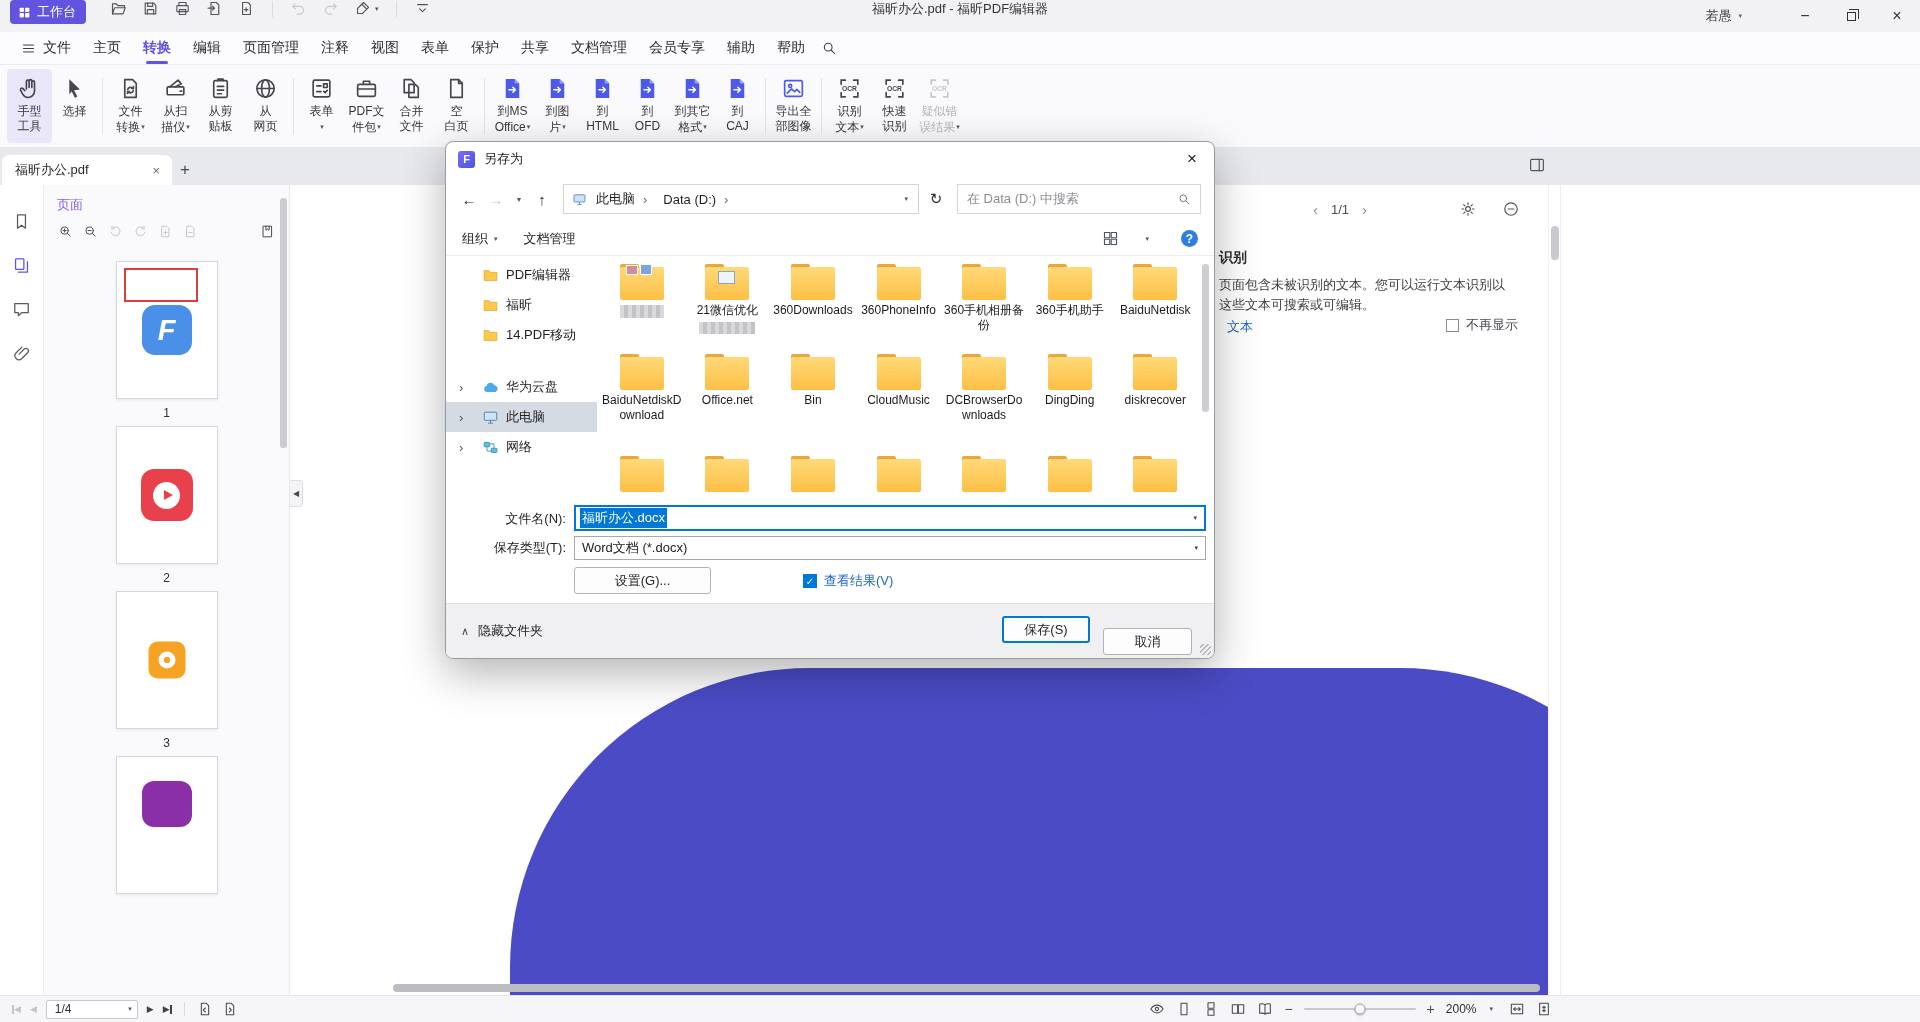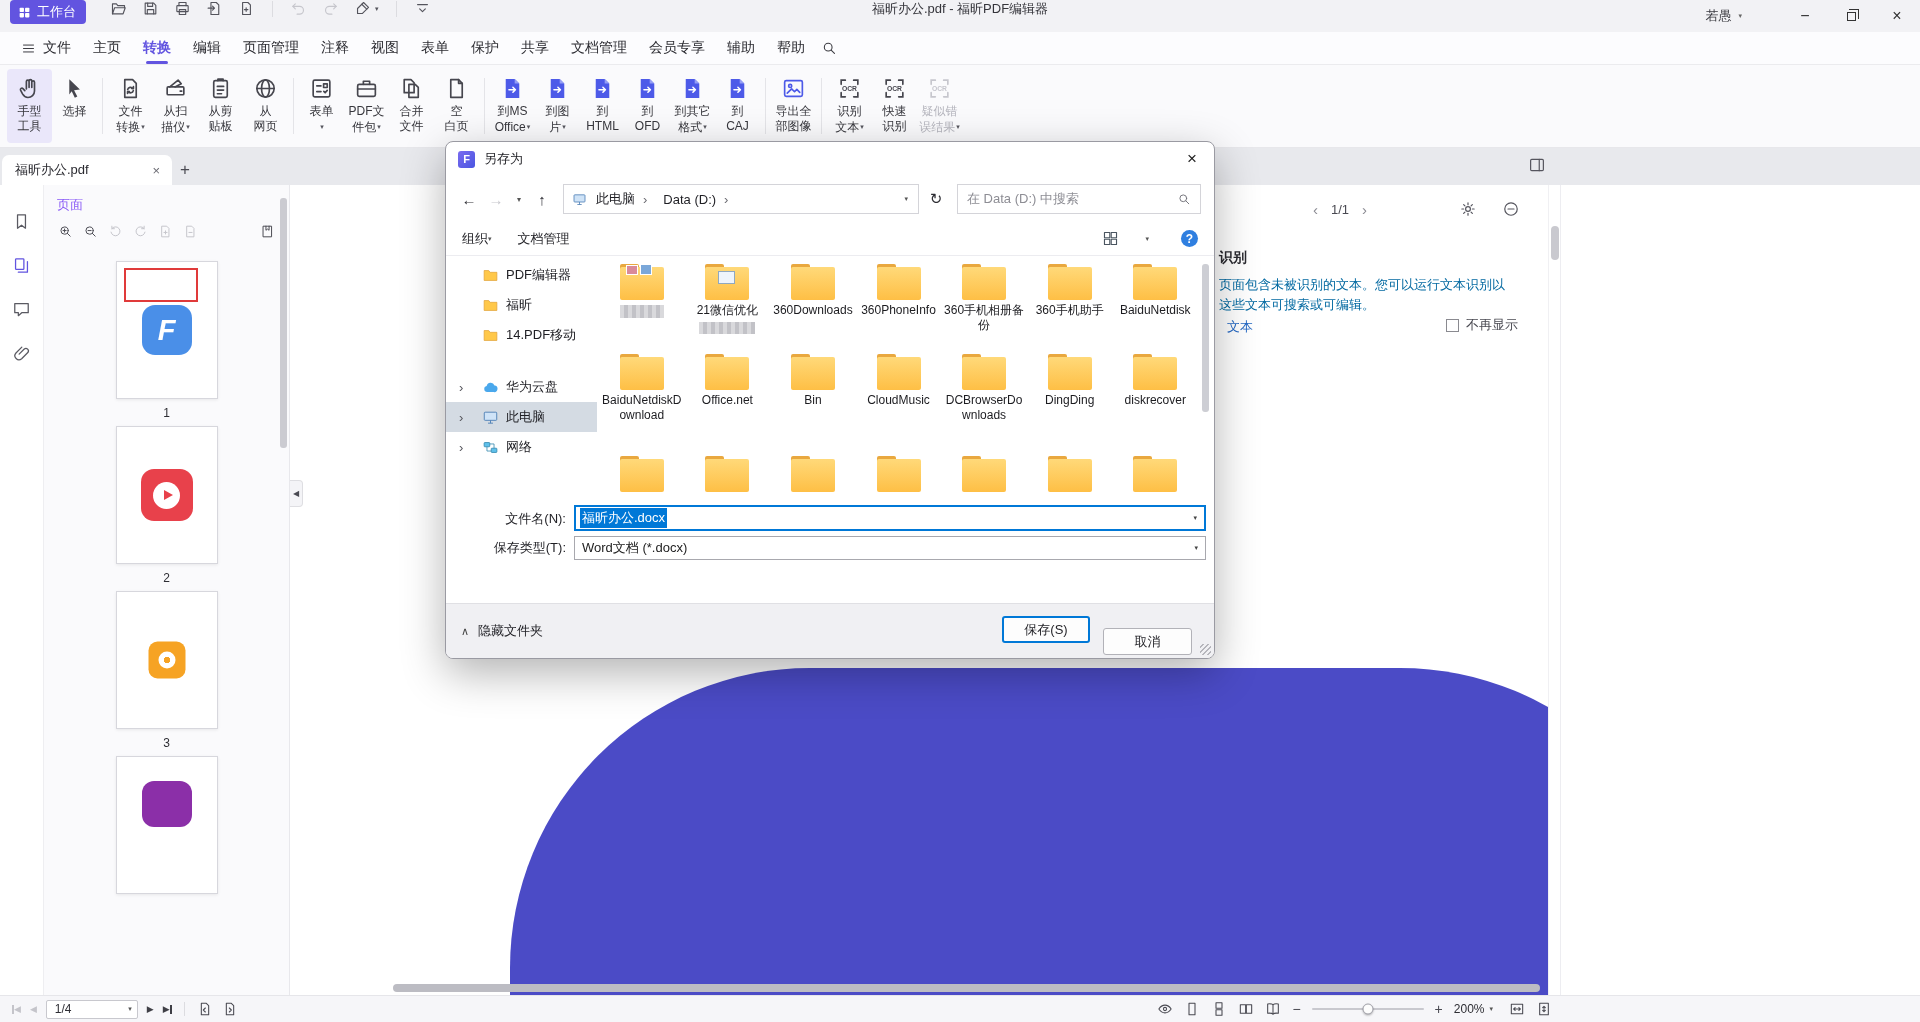--- a/index.html
+++ b/index.html
@@ -84,21 +84,21 @@
 
 
 .docarea{position:absolute;left:291px;right:372px;top:185px;bottom:27px;background:#fff;overflow:hidden;z-index:2}
 .blob{position:absolute;left:219px;top:483px;width:1190px;height:560px;background:#4b4bc6;border-radius:300px 300px 0 0}
 .h-scroll{position:absolute;left:102px;bottom:3px;width:1147px;height:8px;border-radius:4px;background:#bcbcc3}
 .notif-pager{position:absolute;left:1022px;top:16px;display:flex;align-items:center;gap:13px;font-size:13px;color:#4a4a52}
 .np-arrow{font-size:15px;color:#8a8a92}
 .notif-gear{position:absolute;left:1168px;top:15px;width:18px;height:18px;color:#55555e}
 .notif-collapse{position:absolute;left:1211px;top:15px;width:18px;height:18px;color:#55555e}
 .notif-heading{position:absolute;left:928px;top:64px;font-size:14px;font-weight:700;color:#2a2a30}
-.notif-line{position:absolute;left:928px;font-size:13px;color:#0369a1}
+.notif-line{position:absolute;left:928px;font-size:13px;color:#404040}
 .l1{top:91px}.l2{top:111px}
 .notif-action{position:absolute;left:936px;top:133px;font-size:13px;color:#2468c4;text-decoration:none}
 .notif-dismiss{position:absolute;left:1155px;top:131px;display:flex;align-items:center;gap:7px;font-size:13px;color:#4a4a52}
 .cb{width:14px;height:14px;border:1px solid #8a8a90;background:#fff;display:flex;align-items:center;justify-content:center}
 .cb.small{width:13px;height:13px}
 .cb.checked{background:#0078d7;border-color:#0078d7;color:#fff;font-size:10px}
 
 
 .v-scroll{position:absolute;right:360px;top:185px;bottom:27px;width:12px;background:#fff;border-left:1px solid #f0f0f3;z-index:3}
 .v-thumb{position:absolute;left:2px;top:41px;width:8px;height:34px;border-radius:4px;background:#c9c9cf}
@@ -112,41 +112,41 @@
 .tri{font-size:9px;line-height:1}
 .vbar{width:2px;height:9px;background:currentColor;display:inline-block}
 .page-combo{width:92px;height:19px;background:#fff;border:1px solid #c8c8ce;border-radius:2px;display:flex;align-items:center;padding-left:8px;color:#2e2e34}
 .pc-caret{margin-left:auto;font-size:7px;color:#555;padding:0 5px}
 .sb-sep{width:1px;height:14px;background:#dcdce0;margin:0 3px}
 .sb-svg{width:16px;height:16px;color:#4a4a52}
 .sb-right{margin-left:auto;margin-right:368px;display:flex;align-items:center;gap:11px}
 .zoom-minus,.zoom-plus{font-size:14px;color:#4a4a52}
 .slider{width:112px;height:2px;background:#c9c9cf;border-radius:1px;position:relative}
 .knob{position:absolute;left:50%;top:50%;transform:translate(-50%,-50%);width:11px;height:11px;border-radius:50%;background:#fdfdfd;border:1px solid #a0a0a8;box-shadow:0 1px 2px rgba(0,0,0,.25)}
-.zoom-val{display:flex;align-items:center;gap:0;color:#2e2e34}
+.zoom-val{display:flex;align-items:center;gap:8px;color:#2e2e34}
 
 
 .dialog{position:absolute;left:445px;top:141px;width:770px;height:518px;background:#fff;border:1px solid #9a9aa2;border-radius:8px;box-shadow:0 14px 44px rgba(0,0,0,.30);z-index:40;font-size:13px;color:#222;overflow:hidden}
 .dlg-title{height:34px;display:flex;align-items:center;padding:0 12px;position:relative}
 .dlg-logo{width:17px;height:17px;border-radius:3px;background:linear-gradient(135deg,#7a6cf0,#4a55e0);color:#fff;font-size:11px;font-weight:700;display:flex;align-items:center;justify-content:center}
 .dlg-title-text{margin-left:9px;color:#1f1f24}
 .dlg-close{position:absolute;right:0;top:0;width:44px;height:34px;display:flex;align-items:center;justify-content:center;font-size:17px;color:#222}
 .dlg-nav{height:46px;display:flex;align-items:center;padding:0 13px;gap:7px}
 .nav-ic{min-width:20px;height:24px;display:flex;align-items:center;justify-content:center;font-size:15px;color:#2e2e34}
 .nav-ic.small{font-size:8px;color:#555;min-width:12px}
 .nav-ic.disabled{color:#c8c8ce}
 .addr{width:356px;height:30px;border:1px solid #d4d4d9;display:flex;align-items:center;padding:0 2px 0 8px;gap:2px;margin-left:4px;background:#fff}
 .addr-ic{width:15px;height:15px}
 .crumb{display:flex;align-items:center;gap:8px;padding:0 7px;height:100%;color:#1f1f24}
 .csep{color:#6a6a70;font-size:13px}
 .addr-caret{margin-left:auto;font-size:7px;color:#555;padding:0 8px}
 .searchbox{flex:1;height:30px;border:1px solid #d4d4d9;display:flex;align-items:center;padding:0 9px;color:#8d8d94;margin-left:4px;background:#fff}
 .search-glyph{width:14px;height:14px;margin-left:auto;color:#6f6f76}
 .dlg-toolbar{height:34px;display:flex;align-items:center;padding:0 16px;border-bottom:1px solid #ececf0;gap:26px}
-.tb-item{display:flex;align-items:center;color:#1f1f24;white-space:nowrap}
+.tb-item{display:flex;align-items:center;gap:6px;color:#1f1f24;white-space:nowrap}
 .tb-spacer{flex:1}
 .tb-view{width:17px;height:17px;color:#4a5560}
 .tbv-caret{font-size:7px;color:#555}
 .help{width:17px;height:17px;border-radius:50%;background:#2f7fe0;color:#fff;font-weight:700;font-size:12px;display:flex;align-items:center;justify-content:center;margin-left:6px}
 .dlg-body{position:absolute;top:114px;left:0;right:0;height:242px;overflow:hidden}
 .tree{position:absolute;left:0;top:4px;width:151px;bottom:0;overflow:hidden}
 .tree-item{height:30px;display:flex;align-items:center;gap:7px;padding-left:36px;position:relative;color:#1f1f24;white-space:nowrap}
 .tree-item.selected{background:#d4dbe3}
 .tchev{position:absolute;left:13px;top:50%;transform:translateY(-50%);font-size:13px;color:#55555c}
 .tree-ic{width:17px;height:17px;min-width:17px}
@@ -1007,20 +1007,27 @@
       <div class="fn-input">
         <span class="fn-sel">福昕办公.docx</span>
         <span class="combo-caret">▾</span>
       </div>
       <span class="flabel f2">保存类型(T):</span>
       <div class="ft-combo">
         <span>Word文档 (*.docx)</span>
         <span class="combo-caret">▾</span>
       </div>
     </div>
+    <div class="actions">
+      <button class="btn settings">设置(G)...</button>
+      <div class="view-result">
+        <span class="cb checked">✓</span>
+        <span class="vr-label">查看结果(V)</span>
+      </div>
+    </div>
     <div class="dlg-footer">
       <div class="hide-folders">
         <span class="hf-caret">∧</span>
         <span>隐藏文件夹</span>
       </div>
       <button class="btn save">保存(S)</button>
       <button class="btn cancel">取消</button>
       <span class="grip"></span>
     </div>
   </div>

